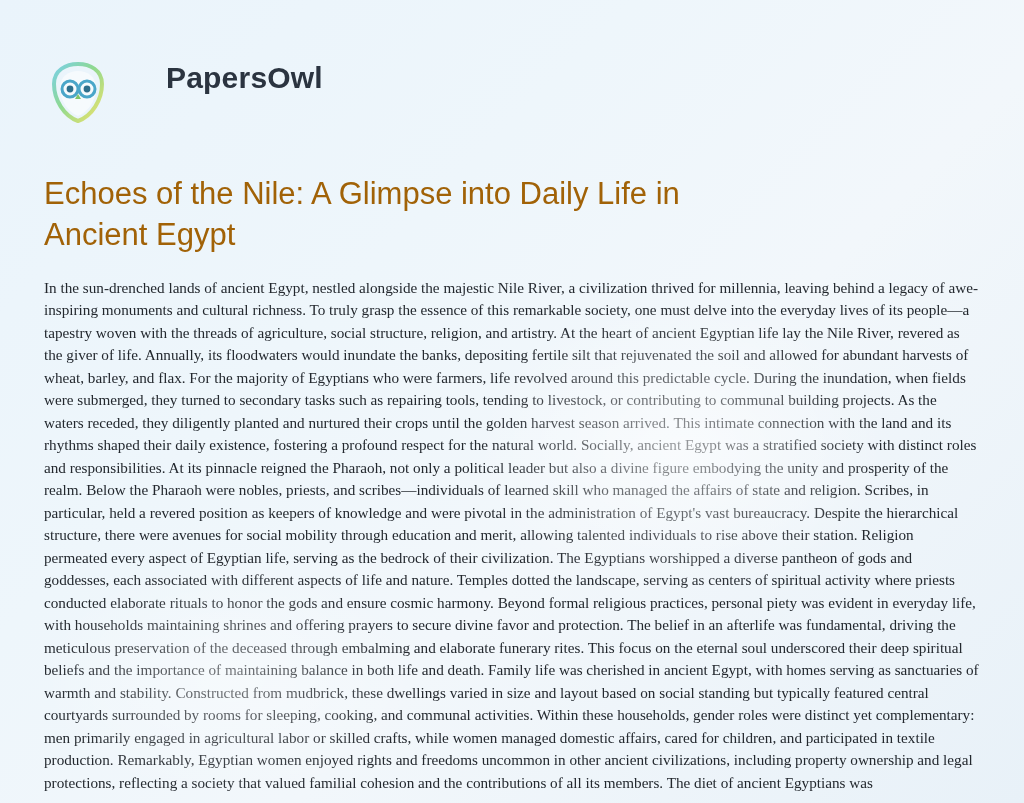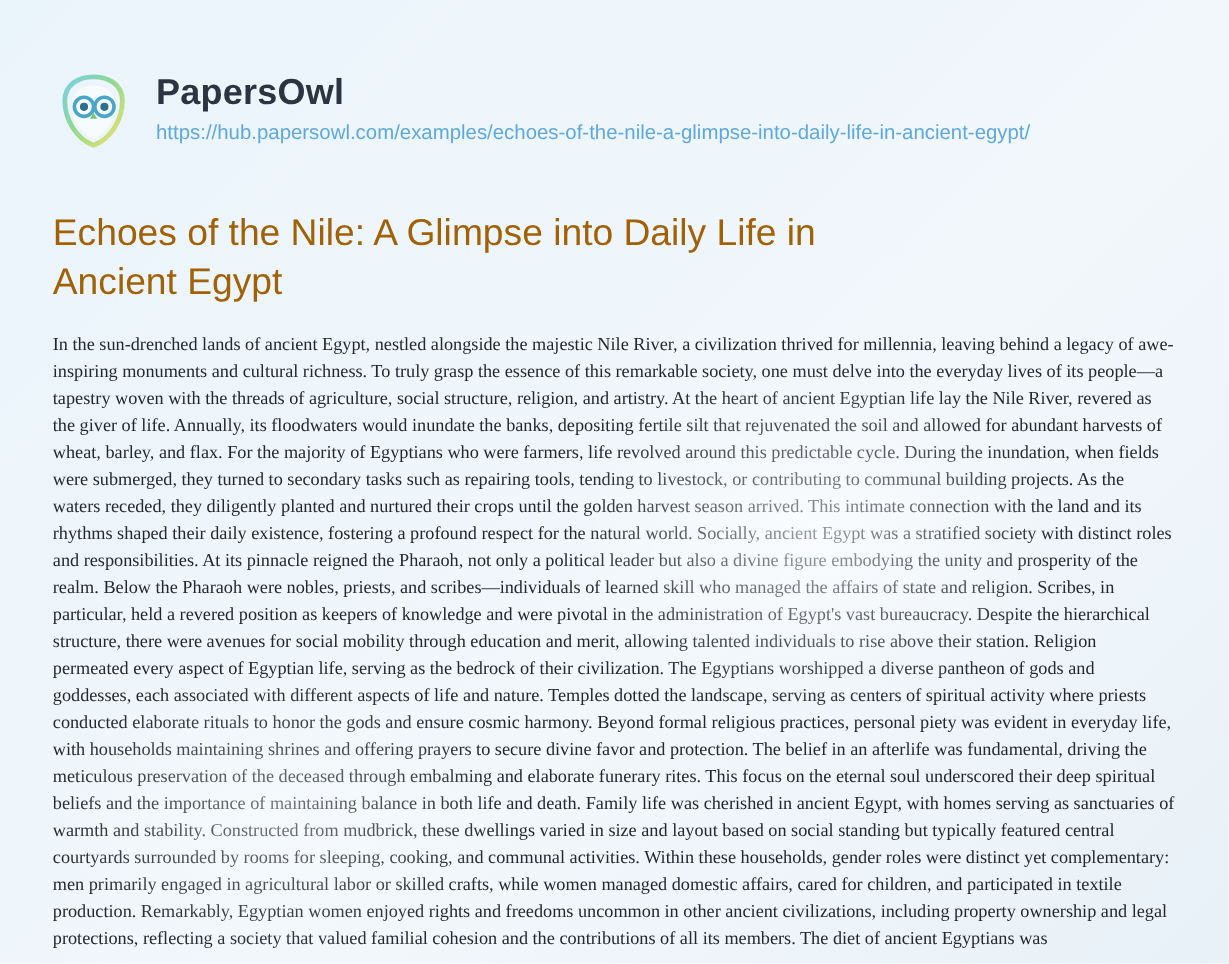--- a/index.html
+++ b/index.html
@@ -31,20 +31,21 @@
     height: 68px;
     flex: 0 0 68px;
     position: relative;
     margin-top: 6px;
   }
   .logo svg { display: block; }
   .brand-block {
     padding-top: 10px;
     min-width: 0;
     flex: 1 1 auto;
+    margin-left: 36px;
   }
   .brand-name {
     font-size: 30px;
     font-weight: bold;
     color: #2b3440;
     letter-spacing: 0.2px;
     line-height: 1.05;
     font-family: "Liberation Sans", sans-serif;
   }
   .brand-url {
@@ -117,21 +118,20 @@
         <circle cx="26" cy="31" r="8" fill="none" stroke="#4aa6c9" stroke-width="3"></circle>
         <circle cx="43" cy="31" r="8" fill="none" stroke="#4aa6c9" stroke-width="3"></circle>
         <circle cx="26" cy="31" r="3.4" fill="#2d6f8c"></circle>
         <circle cx="43" cy="31" r="3.4" fill="#2d6f8c"></circle>
         <path d="M34 36 L31 41 L37 41 Z" fill="#7fc46a"></path>
       </svg>
     </div>
 
     <div class="brand-block">
       <div class="brand-name">PapersOwl</div>
-      <div class="brand-url">https://hub.papersowl.com/examples/echoes-of-the-nile-a-glimpse-into-daily-life-in-ancient-egypt/</div>
     </div>
 
   </div>
 
   <h1 class="article-title">Echoes of the Nile: A Glimpse into Daily Life in Ancient Egypt</h1>
 
   <div class="article-body">In the sun-drenched lands of ancient Egypt, nestled alongside the majestic Nile River, a civilization thrived for millennia, leaving behind a legacy of awe-inspiring monuments and cultural richness. To truly grasp the essence of this remarkable society, one must delve into the everyday lives of its people—a tapestry woven with the threads of agriculture, social structure, religion, and artistry. At the heart of ancient Egyptian life lay the Nile River, revered as the giver of life. Annually, its floodwaters would inundate the banks, depositing fertile silt that rejuvenated the soil and allowed for abundant harvests of wheat, barley, and flax. For the majority of Egyptians who were farmers, life revolved around this predictable cycle. During the inundation, when fields were submerged, they turned to secondary tasks such as repairing tools, tending to livestock, or contributing to communal building projects. As the waters receded, they diligently planted and nurtured their crops until the golden harvest season arrived. This intimate connection with the land and its rhythms shaped their daily existence, fostering a profound respect for the natural world. Socially, ancient Egypt was a stratified society with distinct roles and responsibilities. At its pinnacle reigned the Pharaoh, not only a political leader but also a divine figure embodying the unity and prosperity of the realm. Below the Pharaoh were nobles, priests, and scribes—individuals of learned skill who managed the affairs of state and religion. Scribes, in particular, held a revered position as keepers of knowledge and were pivotal in the administration of Egypt's vast bureaucracy. Despite the hierarchical structure, there were avenues for social mobility through education and merit, allowing talented individuals to rise above their station. Religion permeated every aspect of Egyptian life, serving as the bedrock of their civilization. The Egyptians worshipped a diverse pantheon of gods and goddesses, each associated with different aspects of life and nature. Temples dotted the landscape, serving as centers of spiritual activity where priests conducted elaborate rituals to honor the gods and ensure cosmic harmony. Beyond formal religious practices, personal piety was evident in everyday life, with households maintaining shrines and offering prayers to secure divine favor and protection. The belief in an afterlife was fundamental, driving the meticulous preservation of the deceased through embalming and elaborate funerary rites. This focus on the eternal soul underscored their deep spiritual beliefs and the importance of maintaining balance in both life and death. Family life was cherished in ancient Egypt, with homes serving as sanctuaries of warmth and stability. Constructed from mudbrick, these dwellings varied in size and layout based on social standing but typically featured central courtyards surrounded by rooms for sleeping, cooking, and communal activities. Within these households, gender roles were distinct yet complementary: men primarily engaged in agricultural labor or skilled crafts, while women managed domestic affairs, cared for children, and participated in textile production. Remarkably, Egyptian women enjoyed rights and freedoms uncommon in other ancient civilizations, including property ownership and legal protections, reflecting a society that valued familial cohesion and the contributions of all its members. The diet of ancient Egyptians was</div>
 
 </div>
 

